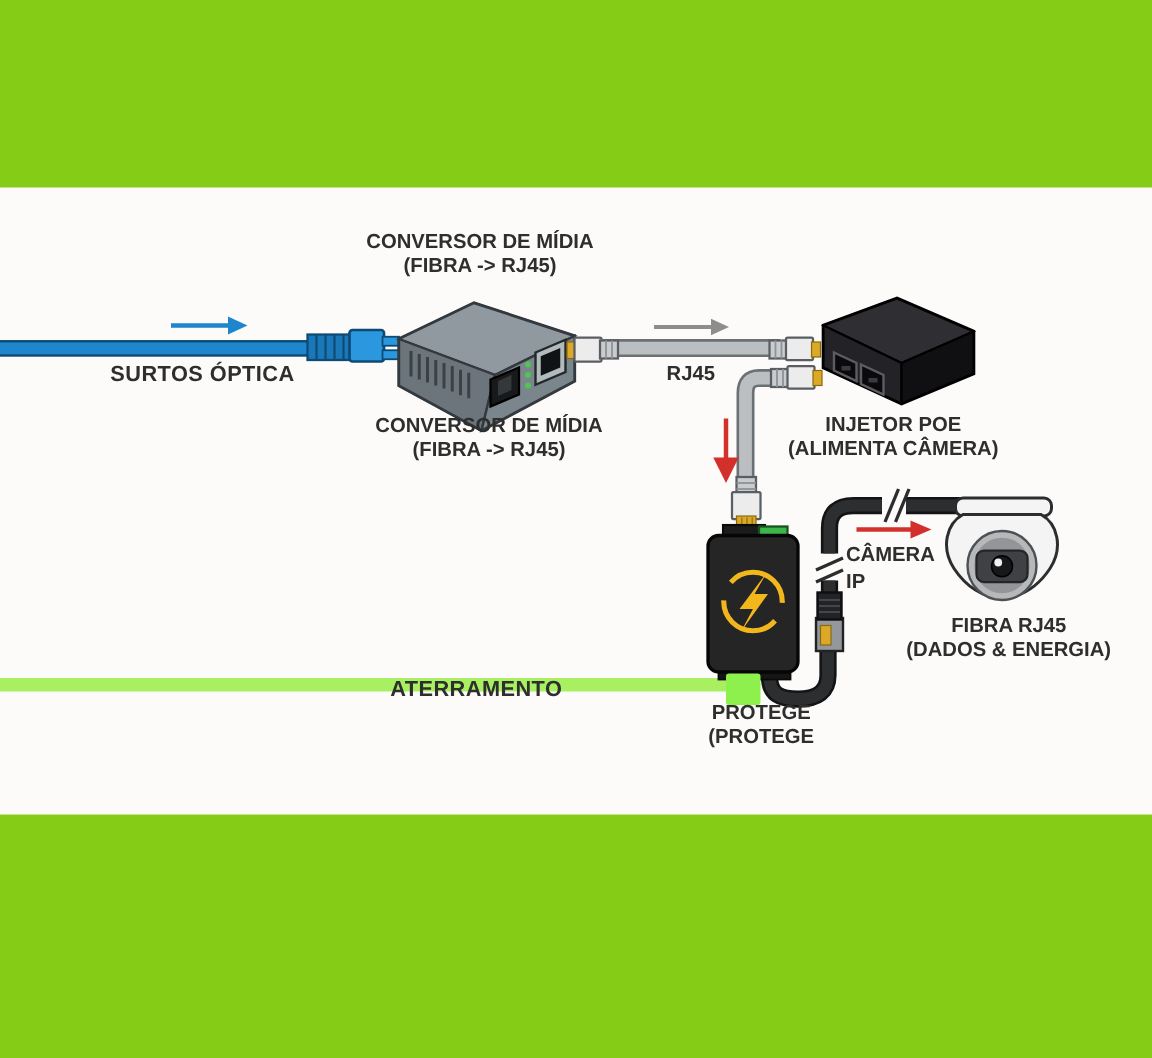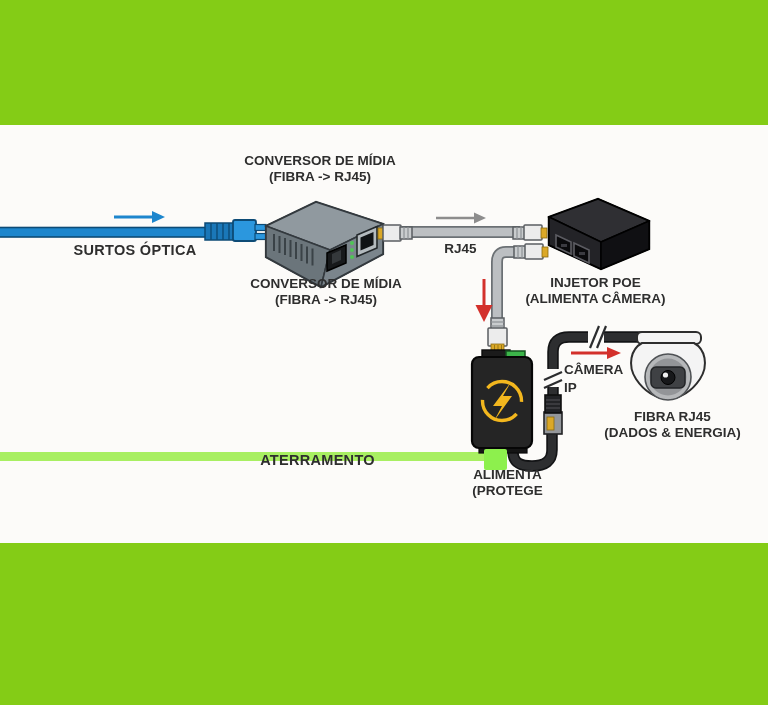--- a/index.html
+++ b/index.html
@@ -233,16 +233,16 @@
   <div class="lbl" style="left:590px;top:409px;width:165px;">
     <span>FIBRA RJ45</span>
     <span>(DADOS &amp; ENERGIA)</span>
   </div>
 
   <div class="lbl big" style="left:240px;top:452px;width:155px;">
     <span>ATERRAMENTO</span>
   </div>
 
   <div class="lbl" style="left:430px;top:467px;width:155px;">
-    <span>ALIMENTA</span>
+    <span>PROTEGE</span>
     <span>(PROTEGE</span>
   </div>
 </div>
 
 </body></html>

